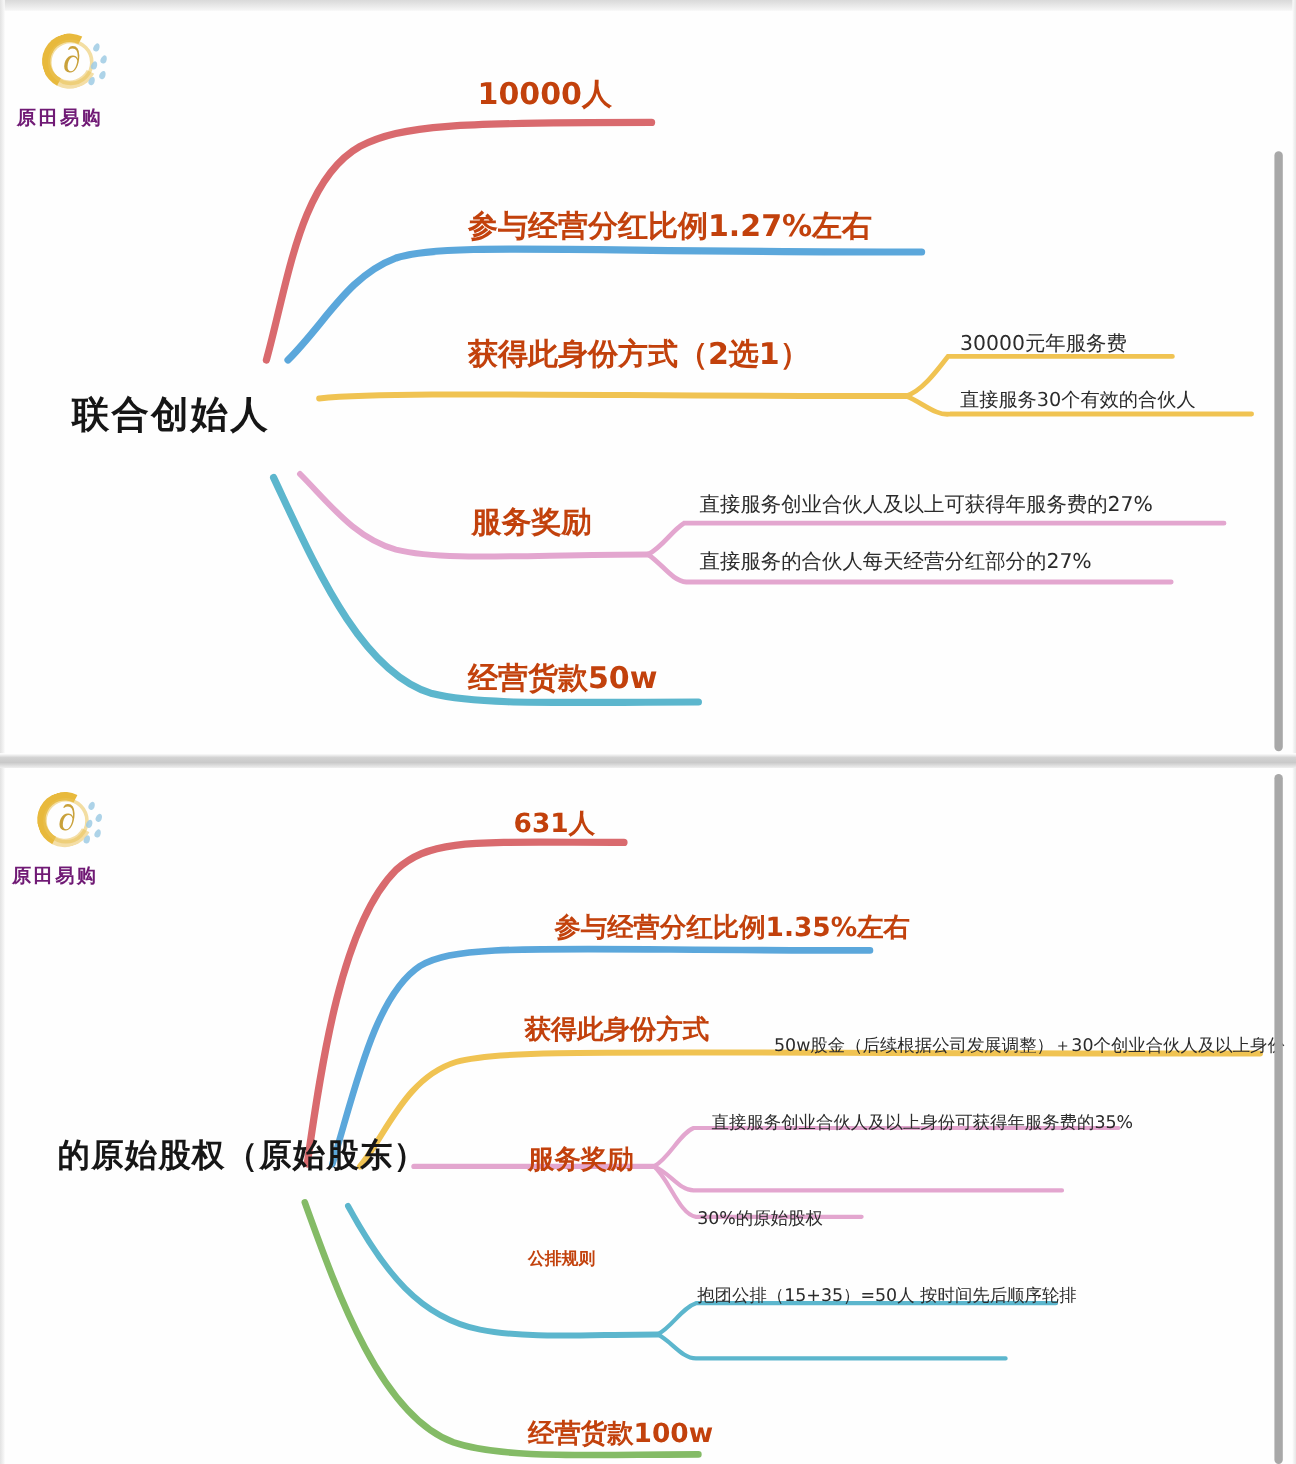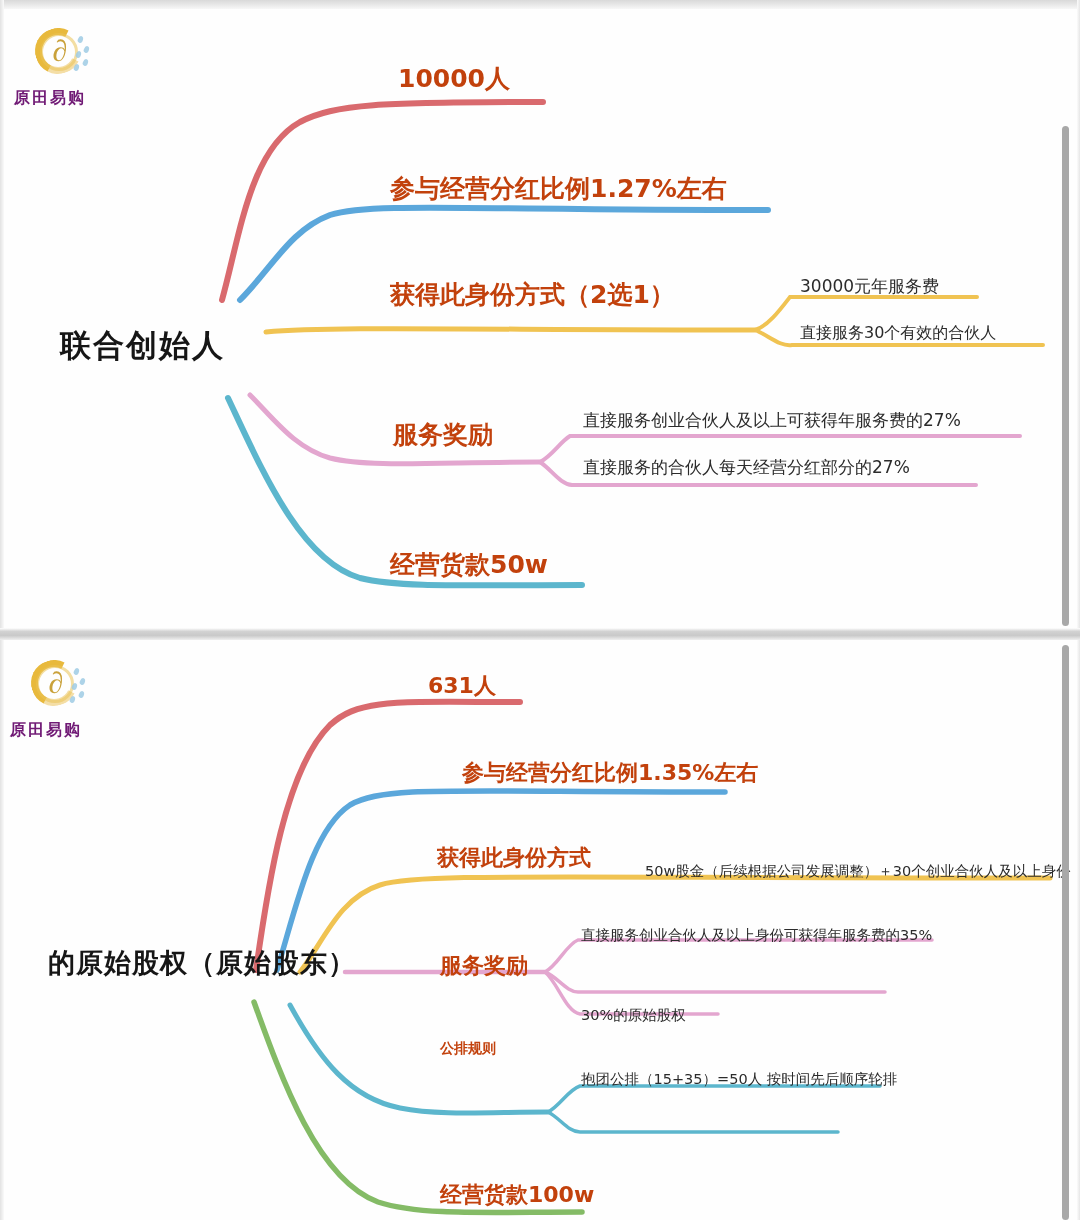--- a/index.html
+++ b/index.html
@@ -167,21 +167,21 @@
 
   
   #m-b0 { left: 428px; top: 671px; font-size: 22px; }
   #m-b1 { left: 437px; top: 758px; font-size: 22px; margin-left: 25px; }
   #m-b2 { left: 437px; top: 843px; font-size: 22px; }
   #m-b3 { left: 440px; top: 951px; font-size: 22px; }
   #m-b4 { left: 440px; top: 1040px; font-size: 14px; }
   #m-b5 { left: 440px; top: 1180px; font-size: 22px; }
   
   #m-s0 { left: 645px; top: 862px;  font-size: 14.5px; }
-  #m-s1 { left: 581px; top: 926px;  font-size: 14.5px; }
+  #m-s1 { left: 593px; top: 926px;  font-size: 14.5px; }
   #m-s2 { left: 581px; top: 971px;  font-size: 14.5px; }
   #m-s3 { left: 581px; top: 1006px; font-size: 14.5px; }
   #m-s4 { left: 581px; top: 1070px; font-size: 14.5px; }
   #m-s5 { left: 581px; top: 1106px; font-size: 14.5px; }
 
   svg.wires { position: absolute; left: 0; top: 0; pointer-events: none; }
   svg.wires path { fill: none; stroke-linecap: round; }
 </style>
 </head>
 <body>

